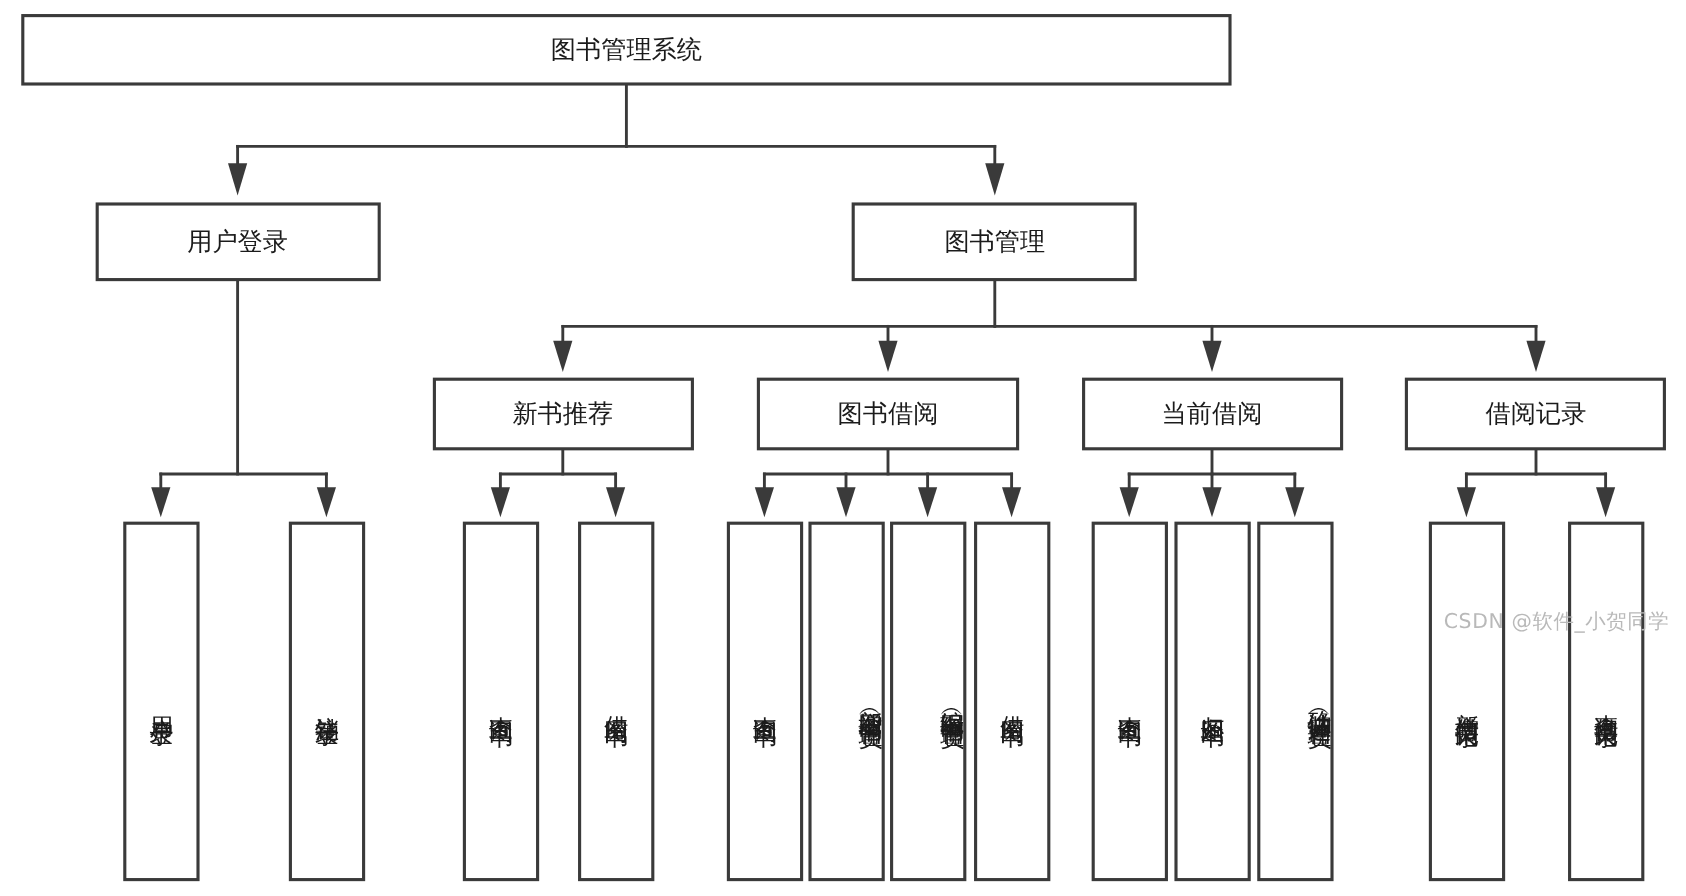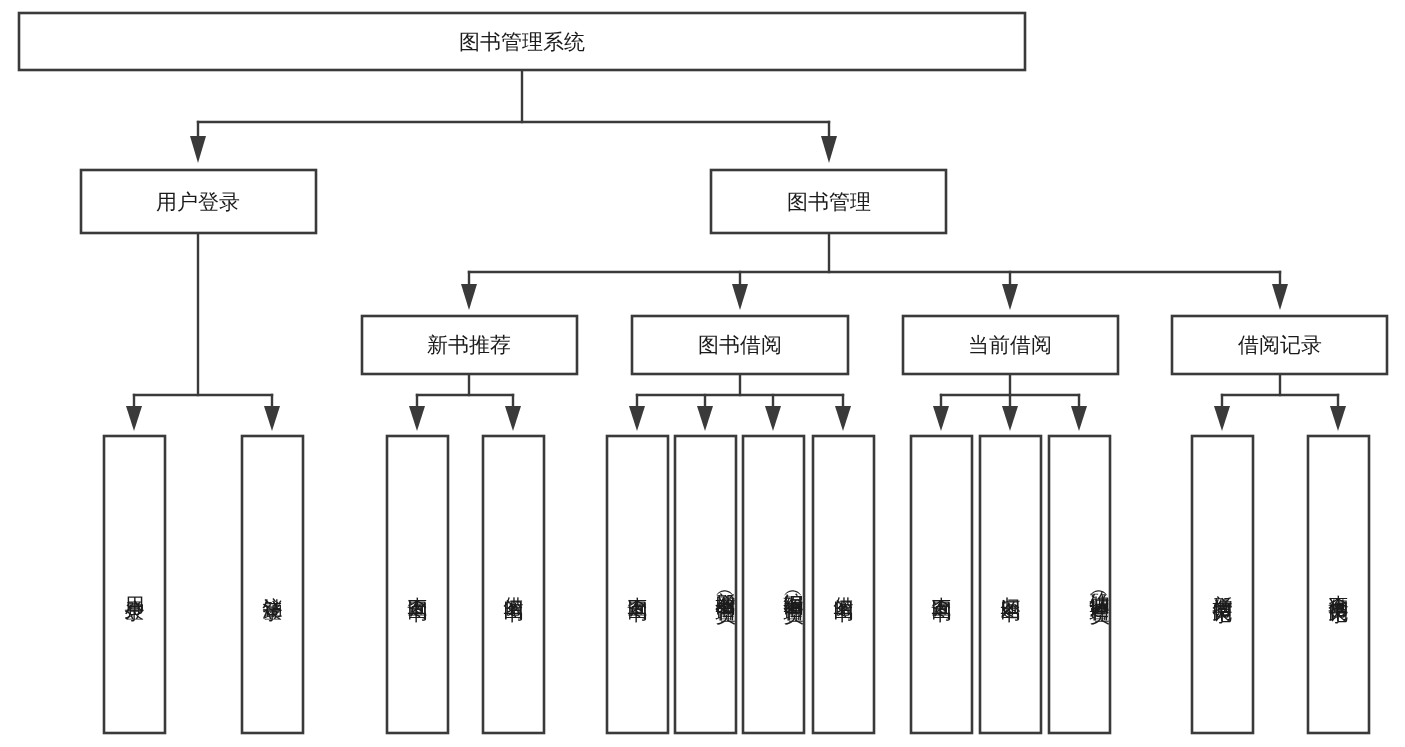--- a/index.html
+++ b/index.html
@@ -212,14 +212,15 @@
   <div class="leaf-label" style="left:607px; top:436px; width:61px; height:297px; display:flex; align-items:center; justify-content:center;">查询图书</div>
   <div class="leaf-label" style="left:675px; top:440px; width:61px; height:289px; display:flex; align-items:flex-start; justify-content:center;">新增图书（管理员）</div>
   <div class="leaf-label" style="left:743px; top:440px; width:61px; height:289px; display:flex; align-items:flex-start; justify-content:center;">编辑图书（管理员）</div>
   <div class="leaf-label" style="left:813px; top:436px; width:61px; height:297px; display:flex; align-items:center; justify-content:center;">借阅图书</div>
   <div class="leaf-label" style="left:911px; top:436px; width:61px; height:297px; display:flex; align-items:center; justify-content:center;">查询图书</div>
   <div class="leaf-label" style="left:980px; top:436px; width:61px; height:297px; display:flex; align-items:center; justify-content:center;">归还图书</div>
   <div class="leaf-label" style="left:1049px; top:440px; width:61px; height:289px; display:flex; align-items:flex-start; justify-content:center;">确认归还（管理员）</div>
   <div class="leaf-label" style="left:1192px; top:436px; width:61px; height:297px; display:flex; align-items:center; justify-content:center;">新增借阅记录</div>
   <div class="leaf-label" style="left:1308px; top:436px; width:61px; height:297px; display:flex; align-items:center; justify-content:center;">查询借阅记录</div>
 
+  <div class="watermark">CSDN @软件_小贺同学</div>
 
 </div>
 
 </body></html>

